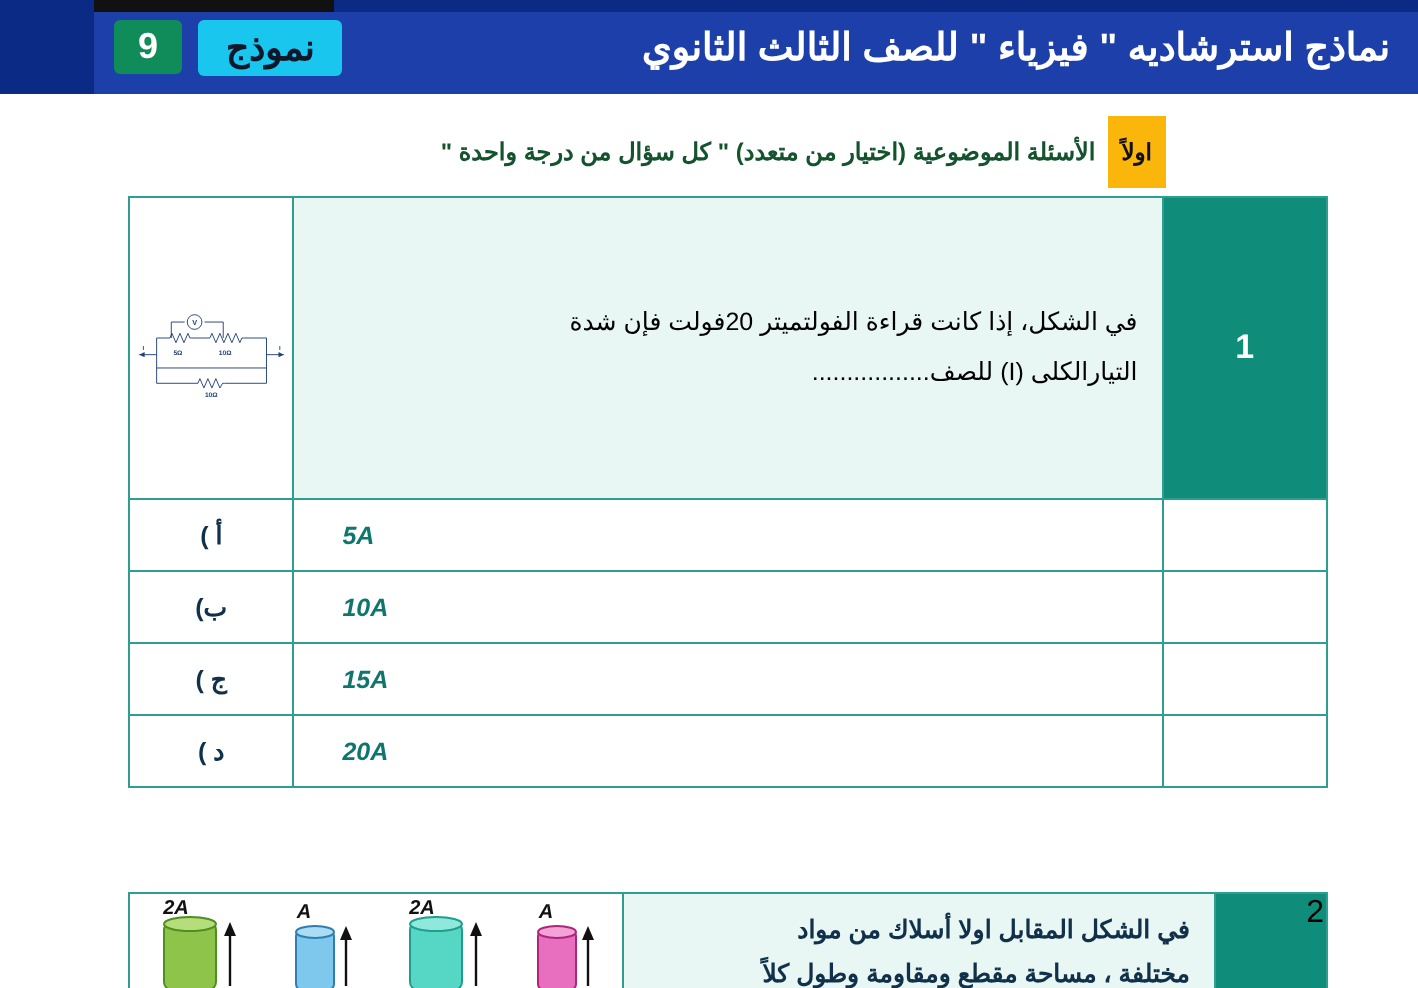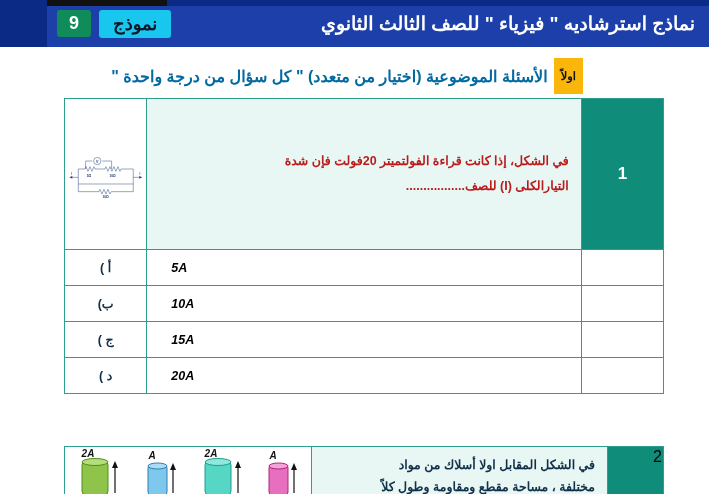--- a/index.html
+++ b/index.html
@@ -86,22 +86,22 @@
   .awalan {
     background: #fab60a;
     color: #111111;
     font-size: 11.5px;
     font-weight: bold;
     padding: 11px 7px;
     margin-left: 6px;
     direction: rtl;
   }
   .section-title {
-    color: #0369a1;
-    font-size: 16px;
+    color: #14532d;
+    font-size: 12px;
     font-weight: bold;
     direction: rtl;
     white-space: nowrap;
   }
 
   
   .qtable {
     position: absolute;
     top: 98px; left: 64px;
     width: 600px;
@@ -119,24 +119,24 @@
     font-size: 17px;
     font-weight: bold;
     text-align: center;
   }
   .qtext-cell {
     width: 296px;
     background: #e9f7f4;
     padding: 14px 12px 14px 12px;
     direction: rtl;
     text-align: right;
-    color: #b91c1c;
+    color: #000000;
     font-size: 12.5px;
     line-height: 2.0;
-    font-weight: bold;
+    font-weight: normal;
     height: 150px;
   }
   .qfig-cell {
     background: #ffffff;
     padding: 0;
     height: 150px;
   }
   .opt-letter-cell {
     width: 56px;
     background: #ffffff;
@@ -145,21 +145,21 @@
     font-size: 12.5px;
     font-weight: bold;
     height: 36px;
     direction: rtl;
   }
   .opt-val-cell {
     width: 296px;
     background: #ffffff;
     text-align: left;
     padding-left: 24px;
-    color: #000000;
+    color: #0f766e;
     font-size: 12.5px;
     font-style: italic;
     font-weight: bold;
     height: 36px;
   }
   .opt-blank-cell {
     background: #ffffff;
   }
 
   

